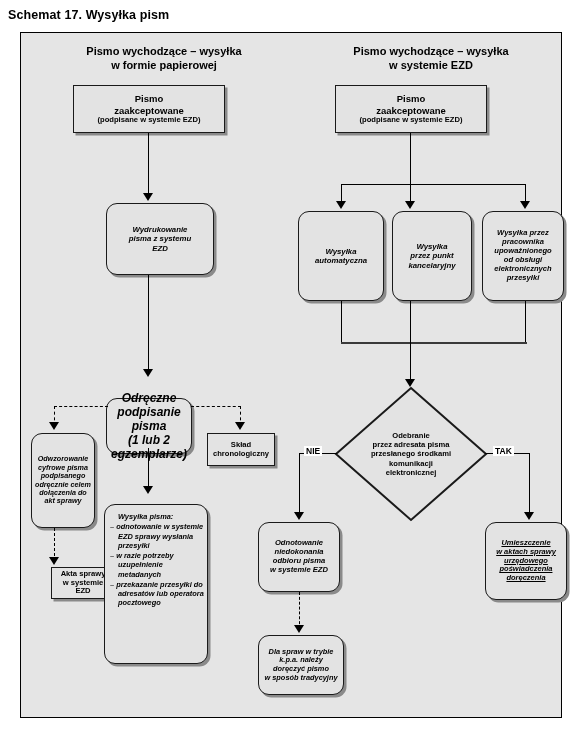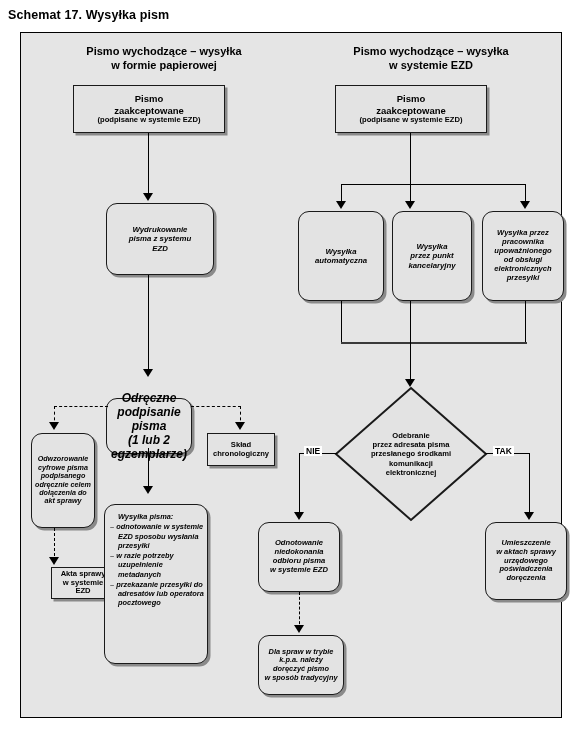--- a/index.html
+++ b/index.html
@@ -206,21 +206,21 @@
       <span class="txt bold" style="white-space:pre-line;">Skład
 chronologiczny</span>
     </div>
 
     <div class="ln vl" style="left:127px; top:415px; height:42px;"></div>
     <div class="arw" style="left:122px; top:453px;"></div>
 
     <div class="node round shadow" style="left:83px; top:463px; width:104px; height:160px; align-items:flex-start; padding-top:7px;margin-top:8px;">
       <div class="bullets">
         <span class="hdr">Wysyłka pisma:</span>
-        <span class="bi">– odnotowanie w systemie EZD sposobu wysłania przesyłki</span>
+        <span class="bi">– odnotowanie w systemie EZD sprawy wysłania przesyłki</span>
         <span class="bi">– w razie potrzeby uzupełnienie metadanych</span>
         <span class="bi">– przekazanie przesyłki do adresatów lub operatora pocztowego</span>
       </div>
     </div>
 
     <div class="node rect shadow" style="left:314px; top:52px; width:152px; height:48px; flex-direction:column; font-size:9.5px;">
       <span class="txt bold">Pismo</span>
       <span class="txt bold">zaakceptowane</span>
       <span class="txt bold" style="font-size:7.6px;">(podpisane w systemie EZD)</span>
     </div>
@@ -297,21 +297,21 @@
 doręczyć pismo
 w sposób tradycyjny</span>
     </div>
 
     <div class="ln hl" style="left:464px; top:420px; width:45px;"></div>
     <div class="edge-label" style="left:472px; top:413px;">TAK</div>
     <div class="ln vl" style="left:508px; top:420px; height:62px;"></div>
     <div class="arw" style="left:503px; top:479px;"></div>
 
     <div class="node round shadow" style="left:464px; top:489px; width:82px; height:78px; font-size:7.5px;">
-      <span class="txt ital" style="white-space:pre-line;">Umieszczenie
+      <span class="txt ital" style="white-space:pre-line;text-decoration:underline;">Umieszczenie
 w aktach sprawy
 urzędowego
 poświadczenia
 doręczenia</span>
     </div>
 
   </div>
 </div>
 
 </body></html>

